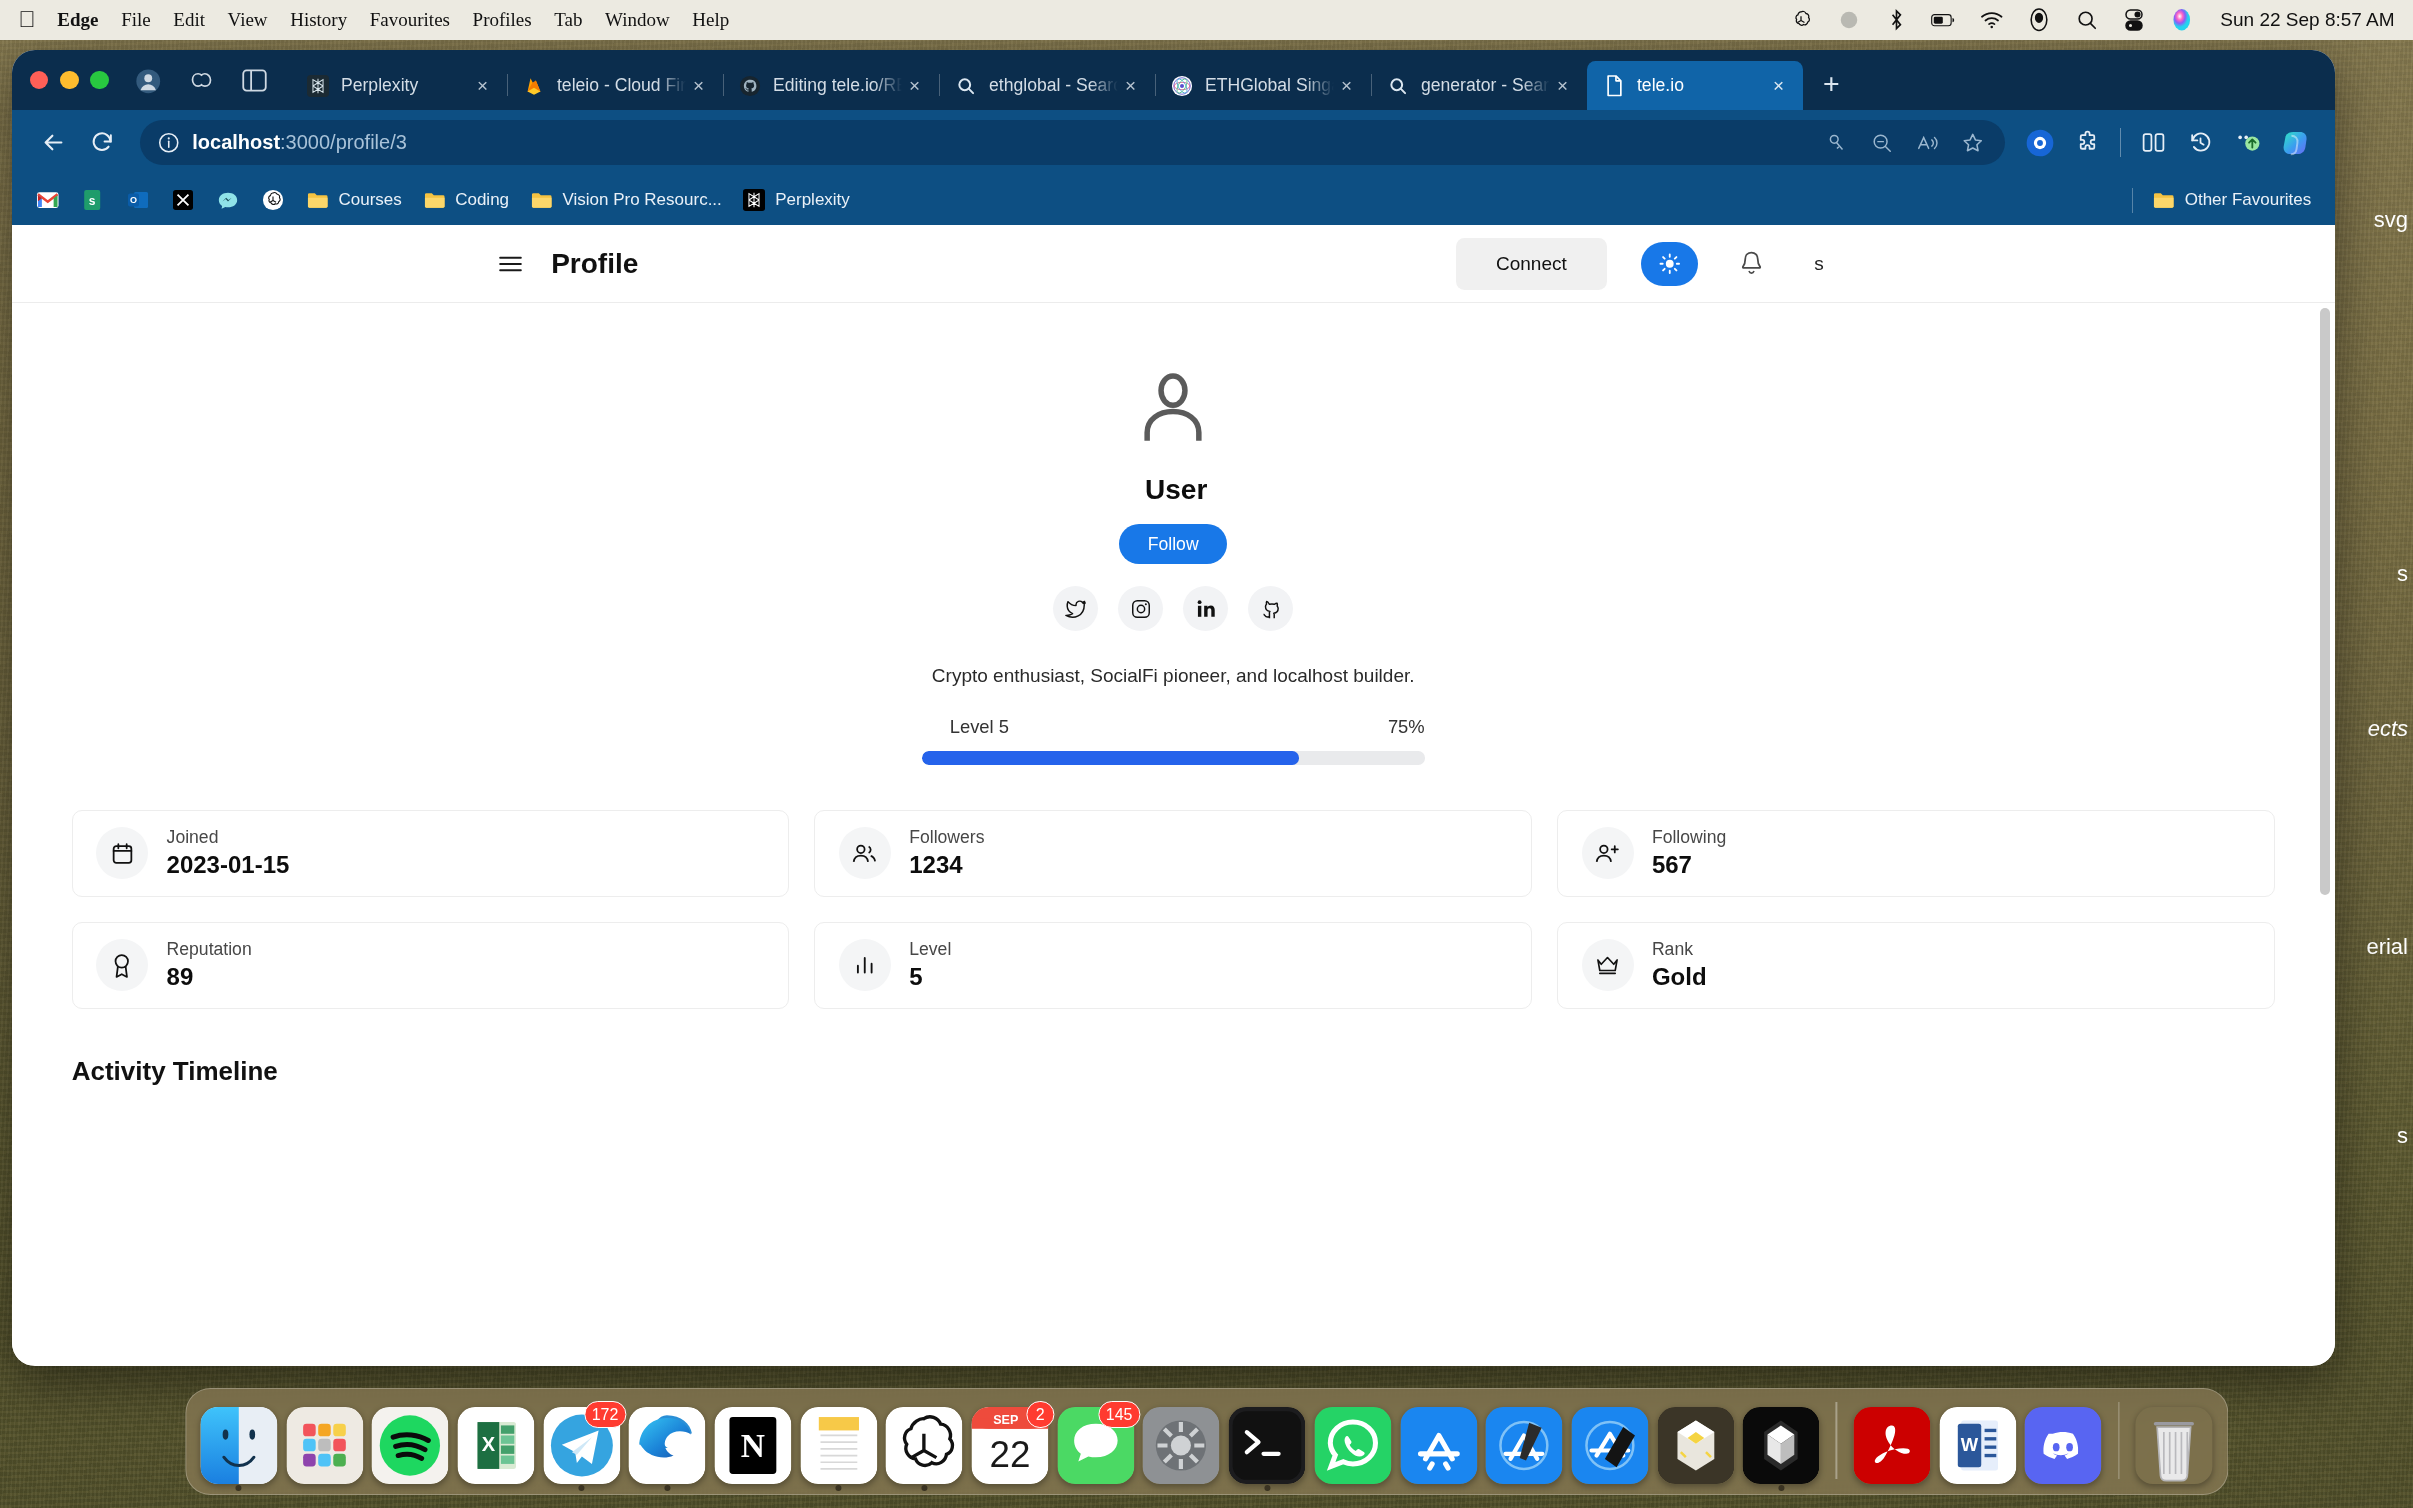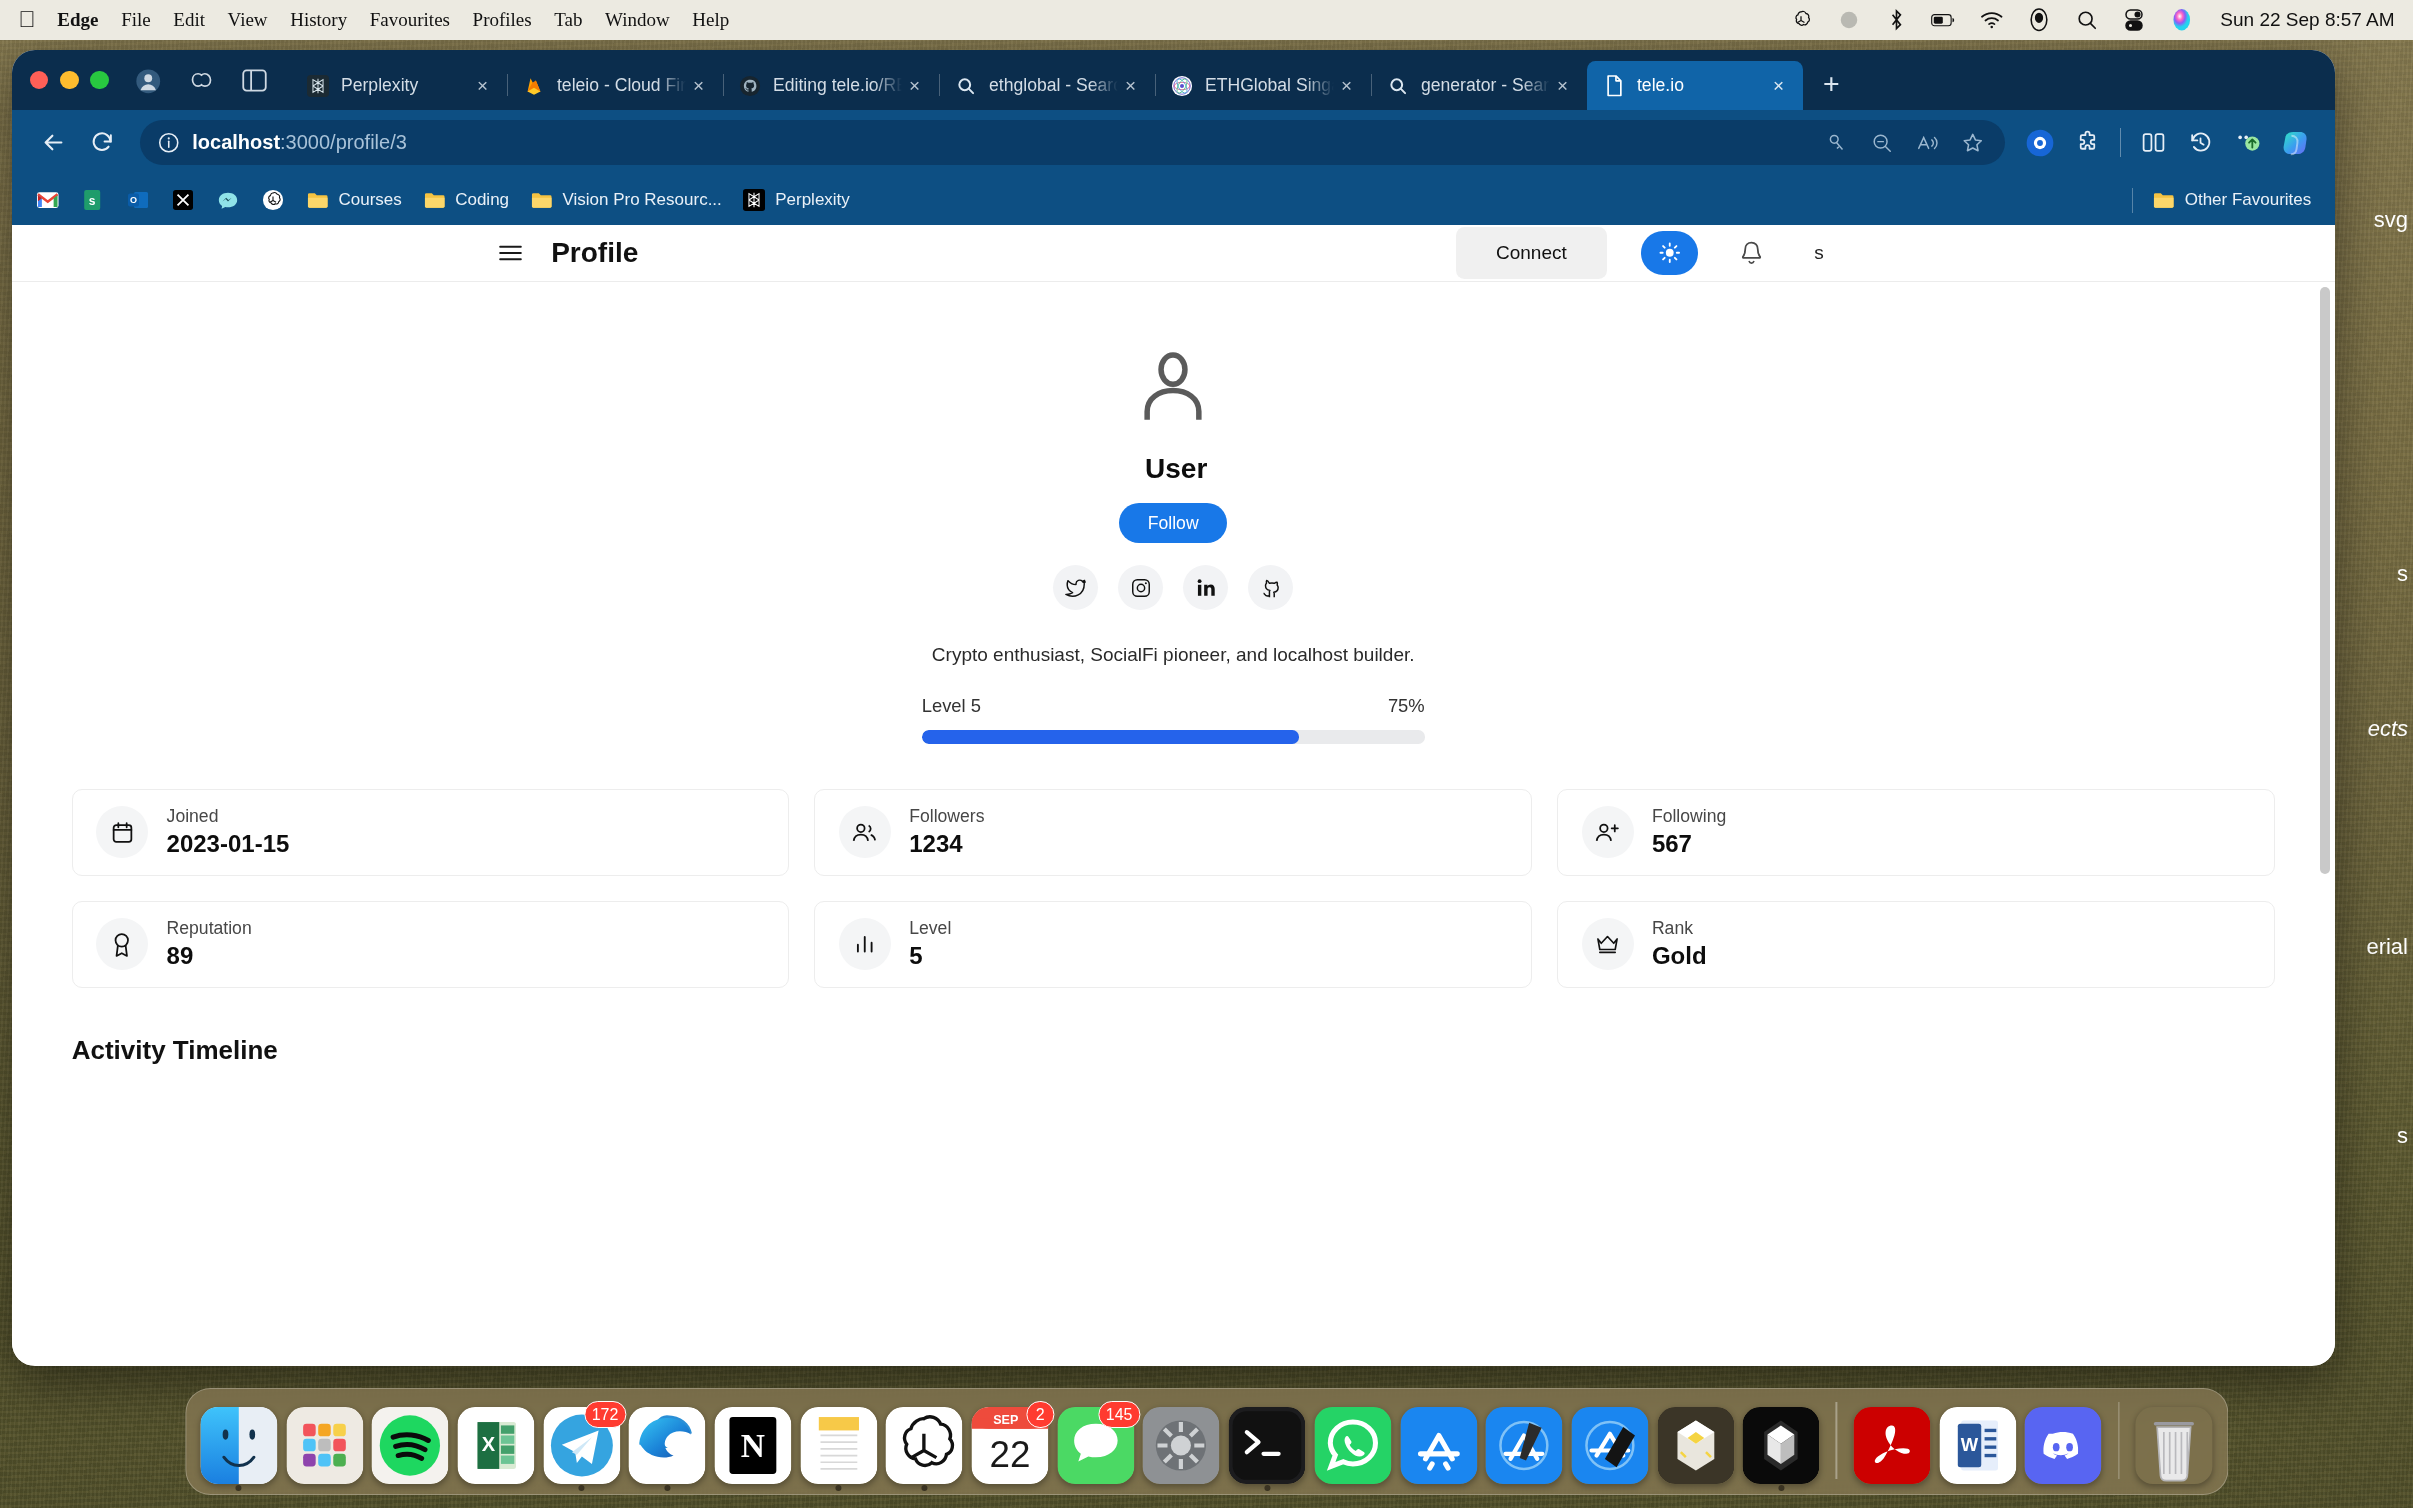--- a/index.html
+++ b/index.html
@@ -76,21 +76,21 @@
   .navicons{ display:flex; align-items:center; gap:3.4px; }
   .navicons .navbtn{ width:44px; height:44px; }
   #bookbar{ height:50px; background:#0d4f83; display:flex; align-items:center; padding:0 13.4px; gap:0; }
   .bm{ display:flex; align-items:center; gap:8.4px; padding:0 10px; height:37px; color:#eaf1f8; font-size:17px; white-space:nowrap; }
   .bm .bi{ width:25px; height:25px; display:flex; align-items:center; justify-content:center; flex:none; }
   #bookbar .spacer{ flex:1; }
   #bookbar .divider{ width:0.8px; height:25px; background:rgba(255,255,255,.3); margin:0 8.4px; }
   
   #page{ height:1140px; background:#fff; position:relative; overflow:hidden; }
   #apphead{
-    height:57px; background:#fff; border-bottom:0.8px solid #ececec;
+    height:78px; background:#fff; border-bottom:0.8px solid #ececec;
     display:flex; align-items:center; padding:2px 37px;
   }
   #apphead .burger{ width:35px; height:35px; display:flex; align-items:center; justify-content:center;
                     margin-left:444px; margin-right:23.5px; }
   #apphead .title{ font-size:28px; font-weight:bold; color:#111; }
   #apphead .hright{ margin-left:auto; display:flex; align-items:center; gap:34px; padding-right:474px; }
   .connectbtn{ background:#f0f0f0; border:none; border-radius:8.4px; height:52px; padding:0 40px;
                font-size:19px; color:#111; font-family:inherit; }
   .themebtn{ width:57px; height:44px; border-radius:22px; background:#1878e8; display:flex;
              align-items:center; justify-content:center; border:none; }
@@ -100,21 +100,21 @@
   .profile-top{ padding-top:65px; text-align:center; }
   .avatar{ margin:0 auto; width:84px; height:84px; display:flex; align-items:center; justify-content:center; }
   .uname{ margin-top:22px; font-size:28px; font-weight:bold; color:#0d0d0d;padding-left:6px; }
   .followbtn{ margin-top:18.4px; background:#1878e8; border:none; color:#fff; font-size:17.6px;
               border-radius:20px; height:40px; padding:0 28.5px; font-family:inherit; }
   .socials{ margin-top:22px; display:flex; justify-content:center; gap:20px; }
   .soc{ width:45px; height:45px; border-radius:50%; background:#f2f3f5;
         display:flex; align-items:center; justify-content:center; }
   .bio{ margin-top:34px; font-size:19px; color:#2a2a2a; }
   .levelwrap{ width:503px; margin:28.5px auto 0; }
-  .levelrow{ display:flex; justify-content:space-between; font-size:18.4px; color:#333; }
+  .levelrow{ display:flex; justify-content:space-between; font-size:18.4px; color:#333;margin-left:28px; }
   .bar{ margin-top:13.4px; height:13.4px; border-radius:6.7px; background:#e9eaec; overflow:hidden; }
   .barfill{ height:100%; background:#2563eb; border-radius:6.7px; }
   .statgrid{ margin:45px 60px 0; display:grid; grid-template-columns:repeat(3,1fr); gap:25px 25px; }
   .statcard{ border:0.8px solid #ededed; border-radius:10px; height:87px; display:flex;
              align-items:center; padding:0 23.5px; gap:18.4px; background:#fff; }
   .statico{ width:52px; height:52px; border-radius:50%; background:#f4f5f6;
             display:flex; align-items:center; justify-content:center; flex:none; }
   .statlbl{ font-size:17.6px; color:#474747; }
   .statval{ font-size:24px; font-weight:bold; color:#0d0d0d; margin-top:2.5px; }
   .timeline-h{ margin:47px 0 0 60px; font-size:26px; font-weight:bold; color:#111; }

